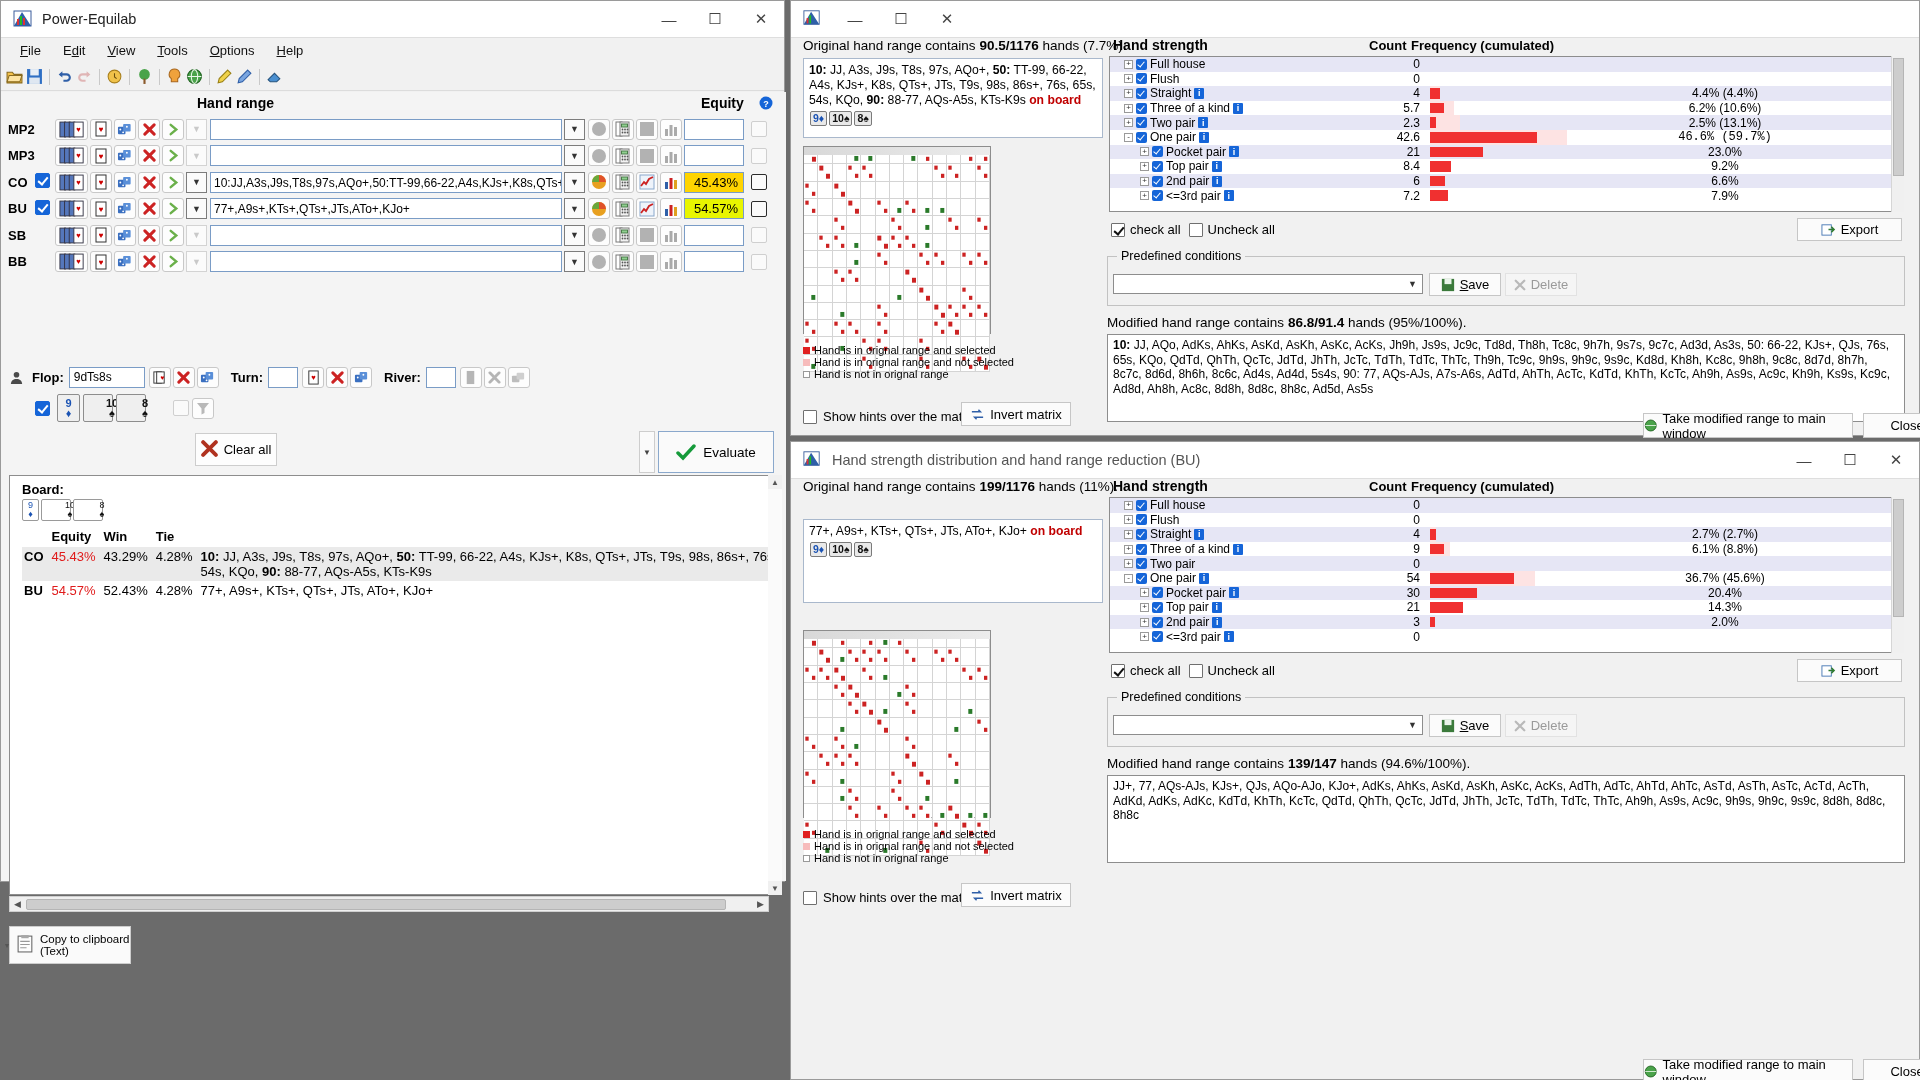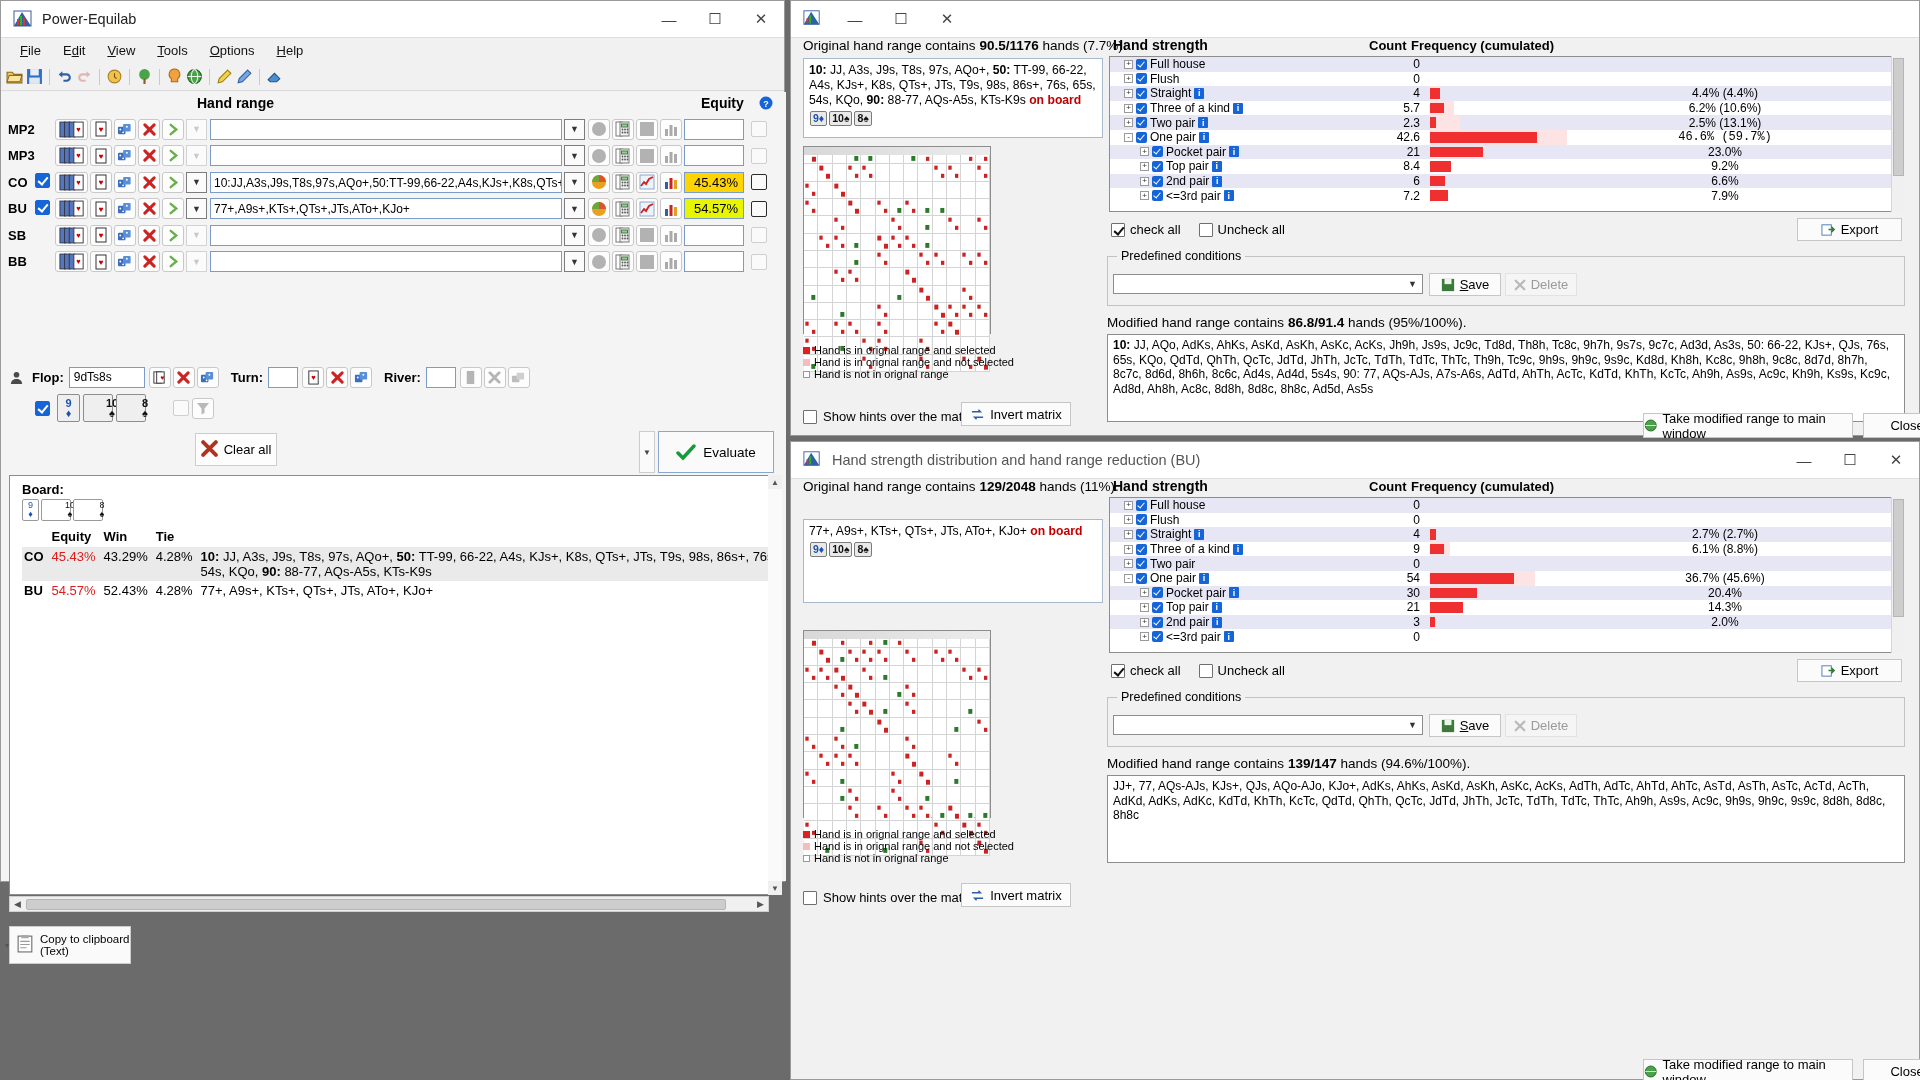--- a/index.html
+++ b/index.html
@@ -150,21 +150,21 @@
             background:#1565d8; color:#fff; font-size:9px; font-weight:bold; border-radius:1px; }
   .hscount { width:60px; text-align:right; padding-right:10px; font-size:12px; }
   .hsbarcell { width:200px; position:relative; height:100%; }
   .hsbar { position:absolute; left:0; top:2px; bottom:2px; background:#f03030; }
   .hsbarlite { position:absolute; top:0; bottom:0; background:#fde3e3; }
   .hsfreq { width:190px; text-align:center; font-size:12px; }
 
   .vsb { position:absolute; width:13px; background:#f0f0f0; border-left:1px solid #d6d6d6; }
   .vsb .tb { position:absolute; left:1px; width:11px; background:#cdcdcd; border:1px solid #b5b5b5; }
 
-  .ckrow { position:absolute; display:flex; align-items:center; gap:18px; font-size:13px; }
+  .ckrow { position:absolute; display:flex; align-items:center; gap:8px; font-size:13px; }
   .ckitem { display:flex; align-items:center; gap:5px; }
   .cbox2 { width:14px; height:14px; border:1px solid #6f6f6f; background:#fff; position:relative;
            display:inline-block; border-radius:1px; }
   .cbox2.on:after { content:""; position:absolute; left:4px; top:1px; width:4px; height:8px;
                     border:solid #111; border-width:0 2px 2px 0; transform:rotate(40deg); }
   .btn { border:1px solid #c6c6c6; background:#fbfbfb; display:inline-flex; align-items:center;
          justify-content:center; gap:5px; font-size:13px; }
   .btn.dim { color:#9a9a9a; }
 
   .group { position:absolute; border:1px solid #c2c2c2; }
@@ -1664,21 +1664,21 @@
     <span class="ttext">Hand strength distribution and hand range reduction (BU)</span>
     <span class="wbtns">
       <span class="wbtn">—</span>
       <span class="wbtn">☐</span>
       <span class="wbtn close">✕</span>
     </span>
   </div>
 
   <div class="rwbody">
     <div class="origline" style="top:4px;">
-      <span>Original hand range contains </span><span class="bold">129/2048</span><span> hands (11%).</span>
+      <span>Original hand range contains </span><span class="bold">199/1176</span><span> hands (11%).</span>
     </div>
 
     <div class="rangebox" style="left:12px;top:24px;width:300px;height:84px;margin-top:20px;">
       <span>77+, A9s+, KTs+, QTs+, JTs, ATo+, KJo+ </span><span class="onboard">on board</span>
       <span id="buChips"><span class="cchip" style="color:#1b53b3">9♦</span><span class="cchip" style="color:#111">10♠</span><span class="cchip" style="color:#111">8♠</span></span>
     </div>
 
     <div class="matrix" style="left:12px;top:155px;width:188px;height:188px;">
       <div class="mgrid" id="buMatrix">
           <div class="mcell"><svg width="100%" height="100%" viewBox="0 0 10 10" preserveAspectRatio="none">

